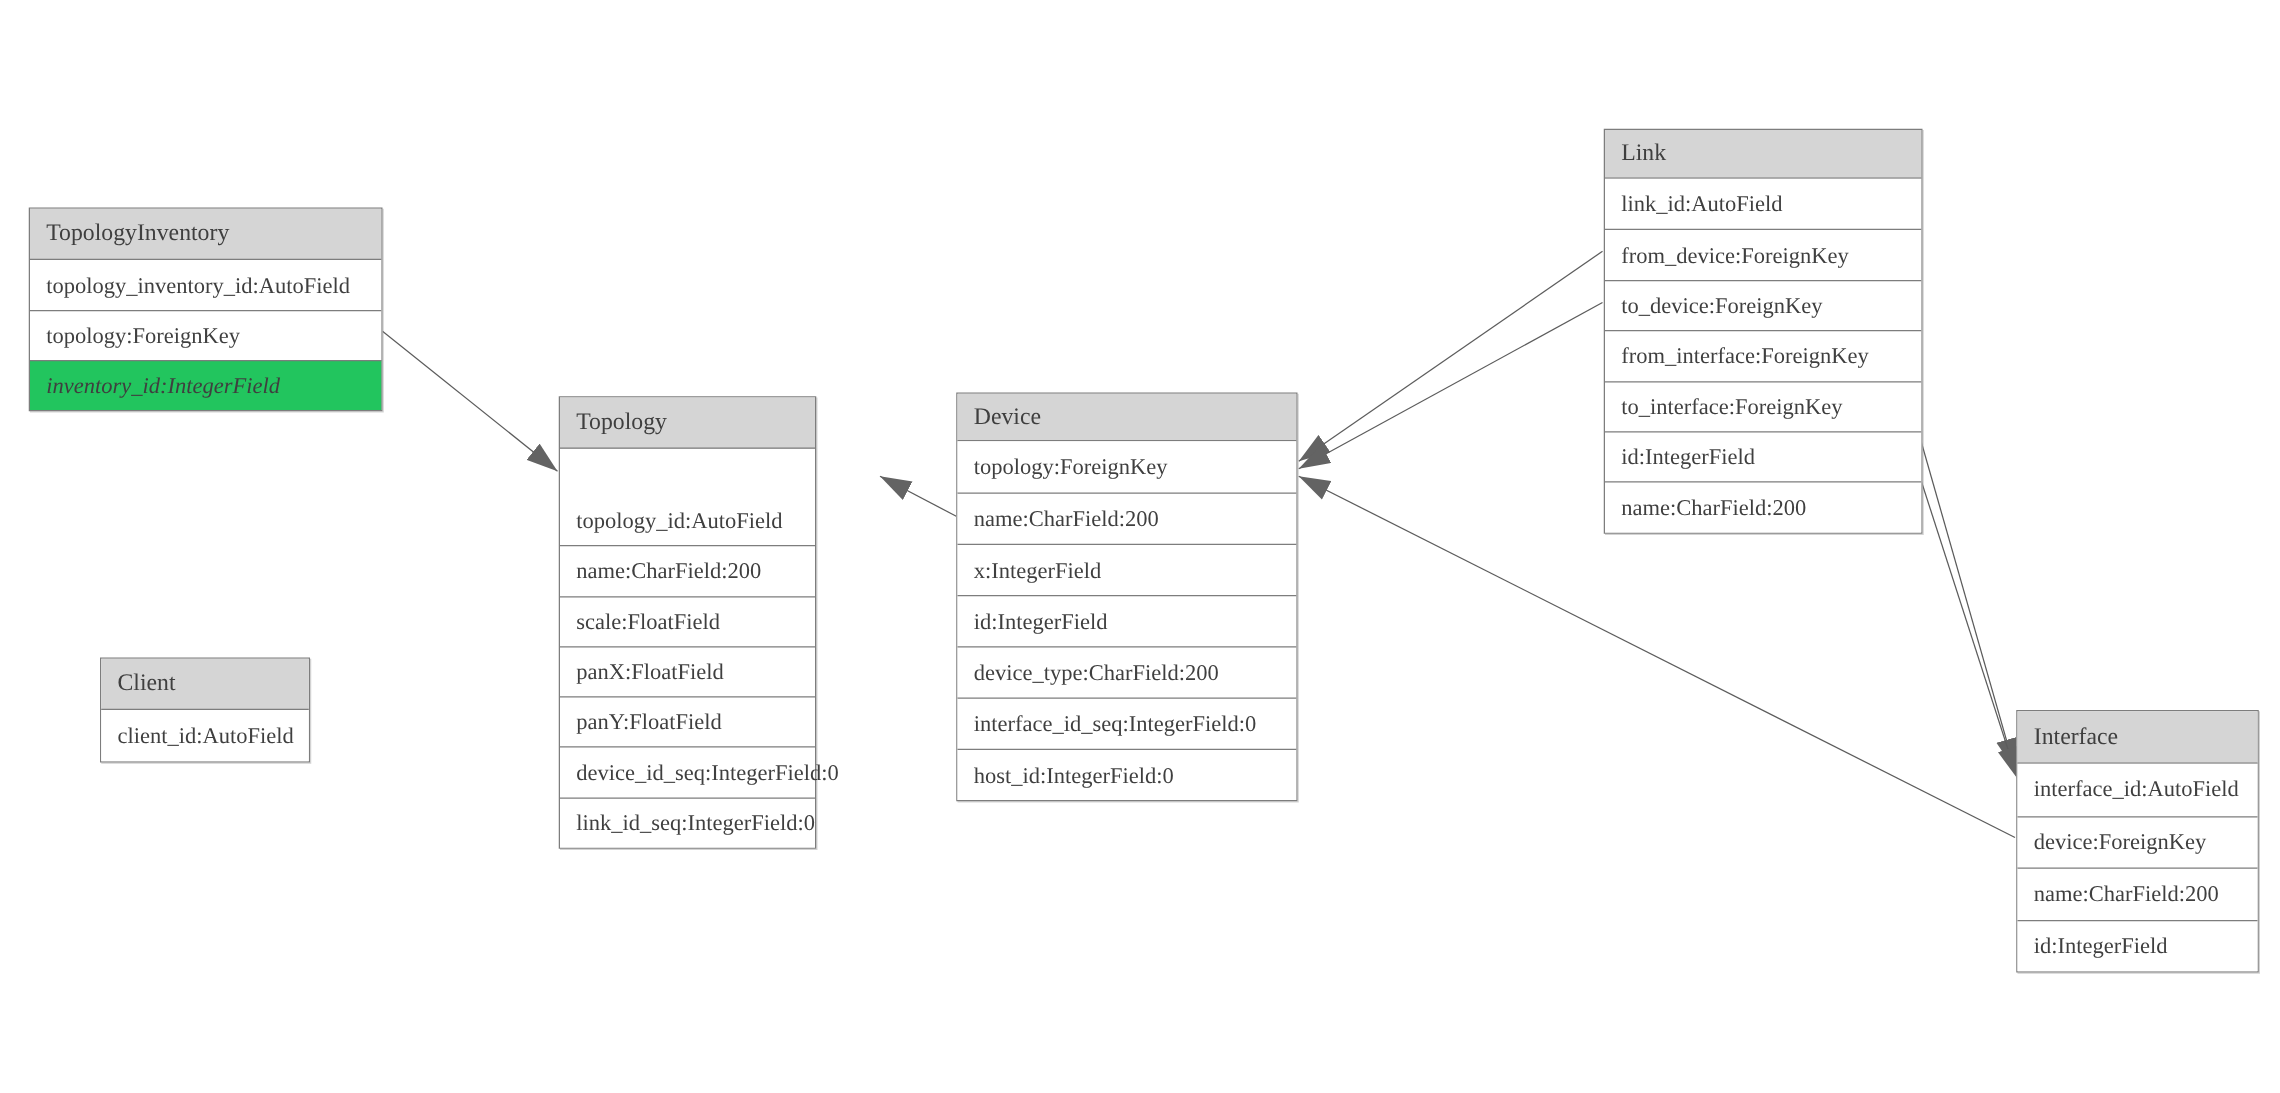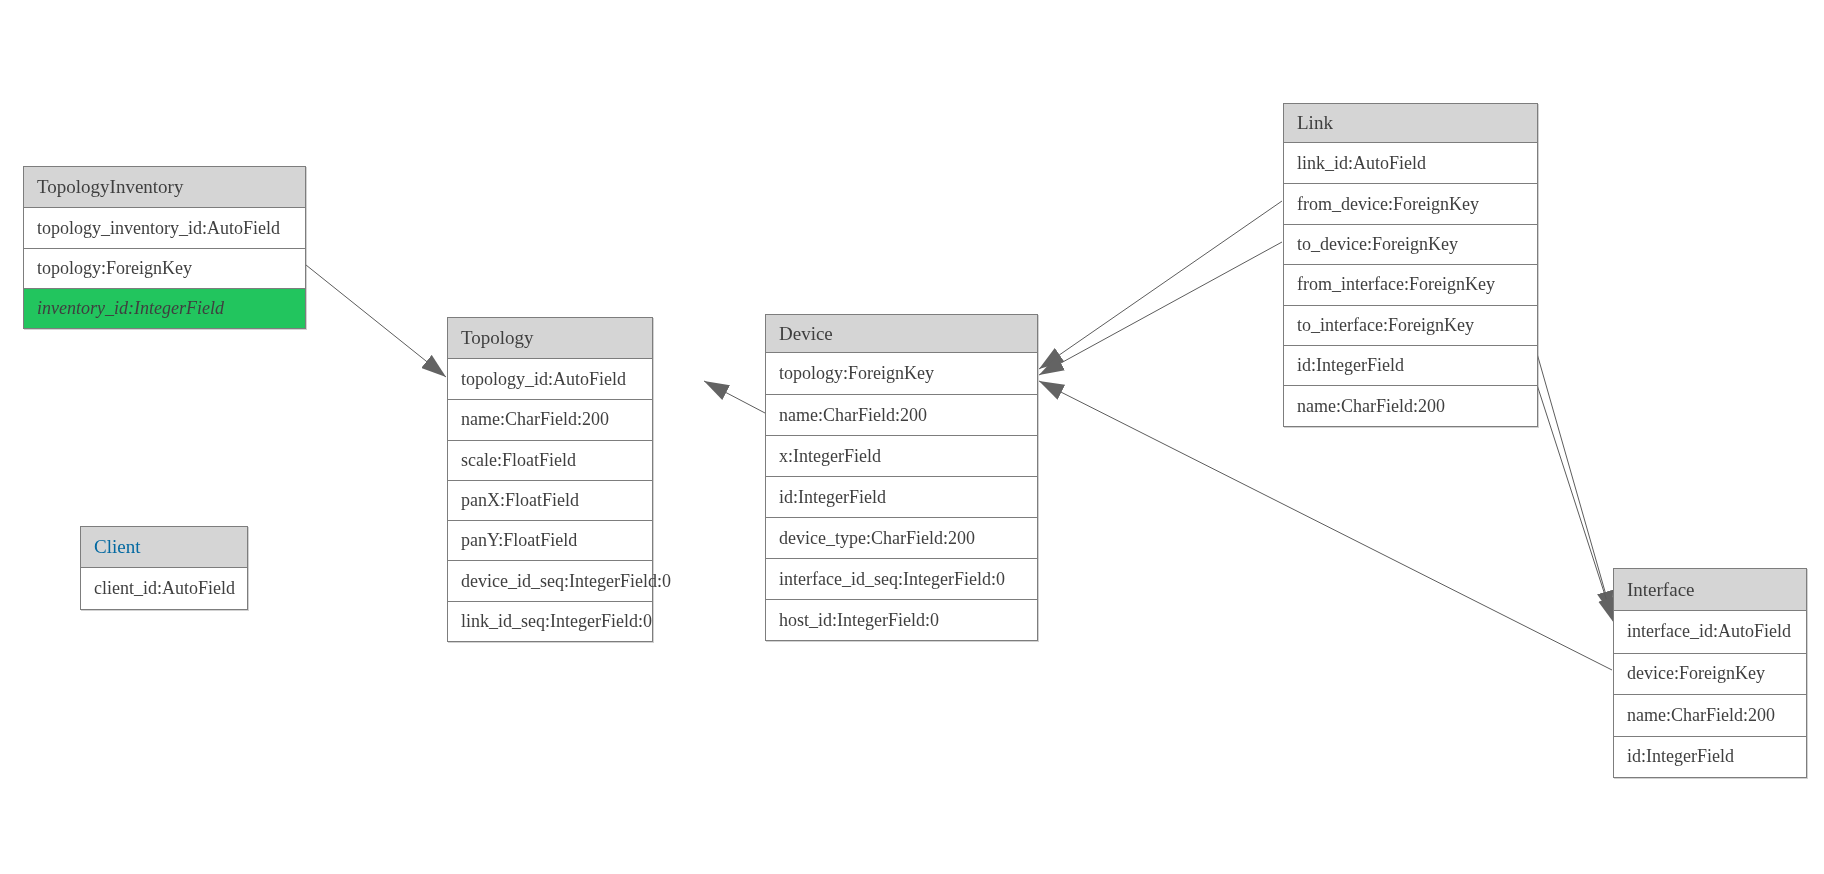--- a/index.html
+++ b/index.html
@@ -78,30 +78,30 @@
   </svg>
 
 <div class="entity" style="left: 23px; top: 166px; width: 283px; border-color: rgb(125, 125, 125);">
       <div class="entity-header" style="height: 41px; background: rgb(213, 213, 213); color: rgb(63, 63, 63); border-bottom-color: rgb(125, 125, 125);">TopologyInventory</div>
       <div class="entity-row" style="height: 40px; background: rgb(255, 255, 255); color: rgb(63, 63, 63); border-top-color: rgb(125, 125, 125);">topology_inventory_id:AutoField</div>
       <div class="entity-row" style="height: 40px; background: rgb(255, 255, 255); color: rgb(63, 63, 63); border-top-color: rgb(125, 125, 125);">topology:ForeignKey</div>
       <div class="entity-row" style="height: 40px; background: #22c55e; color: rgb(63, 63, 63); border-top-color: rgb(125, 125, 125); font-style: italic;">inventory_id:IntegerField</div>
     </div>
     <div class="entity" style="left: 447px; top: 317px; width: 206px; border-color: rgb(125, 125, 125);">
       <div class="entity-header" style="height: 41px; background: rgb(213, 213, 213); color: rgb(63, 63, 63); border-bottom-color: rgb(125, 125, 125);">Topology</div>
-      <div class="entity-row" style="height: 40.3px; background: rgb(255, 255, 255); color: rgb(63, 63, 63); border-top-color: rgb(125, 125, 125);">topology_id:AutoField</div>
+      <div class="entity-row" style="height: 40.3px; background: rgb(255, 255, 255); color: rgb(63, 63, 63); border-top-color: rgb(125, 125, 125); margin-top: 37px;">topology_id:AutoField</div>
       <div class="entity-row" style="height: 40.3px; background: rgb(255, 255, 255); color: rgb(63, 63, 63); border-top-color: rgb(125, 125, 125);">name:CharField:200</div>
       <div class="entity-row" style="height: 40.3px; background: rgb(255, 255, 255); color: rgb(63, 63, 63); border-top-color: rgb(125, 125, 125);">scale:FloatField</div>
       <div class="entity-row" style="height: 40.3px; background: rgb(255, 255, 255); color: rgb(63, 63, 63); border-top-color: rgb(125, 125, 125);">panX:FloatField</div>
       <div class="entity-row" style="height: 40.3px; background: rgb(255, 255, 255); color: rgb(63, 63, 63); border-top-color: rgb(125, 125, 125);">panY:FloatField</div>
       <div class="entity-row" style="height: 40.3px; background: rgb(255, 255, 255); color: rgb(63, 63, 63); border-top-color: rgb(125, 125, 125);">device_id_seq:IntegerField:0</div>
       <div class="entity-row" style="height: 40.3px; background: rgb(255, 255, 255); color: rgb(63, 63, 63); border-top-color: rgb(125, 125, 125);">link_id_seq:IntegerField:0</div>
     </div>
     <div class="entity" style="left: 80px; top: 526px; width: 168px; border-color: rgb(125, 125, 125);">
-      <div class="entity-header" style="height: 41px; background: rgb(213, 213, 213); color: #0369a1; border-bottom-color: rgb(125, 125, 125);">Client</div>
+      <div class="entity-header" style="height: 41px; background: rgb(213, 213, 213); color: #404040; border-bottom-color: rgb(125, 125, 125);">Client</div>
       <div class="entity-row" style="height: 41px; background: rgb(255, 255, 255); color: rgb(63, 63, 63); border-top-color: rgb(125, 125, 125);">client_id:AutoField</div>
     </div>
     <div class="entity" style="left: 765px; top: 314px; width: 273px; border-color: rgb(125, 125, 125); text-align: center;">
       <div class="entity-header" style="height: 38px; background: rgb(213, 213, 213); color: rgb(63, 63, 63); border-bottom-color: rgb(125, 125, 125);">Device</div>
       <div class="entity-row" style="height: 41px; background: rgb(255, 255, 255); color: rgb(63, 63, 63); border-top-color: rgb(125, 125, 125);">topology:ForeignKey</div>
       <div class="entity-row" style="height: 41px; background: rgb(255, 255, 255); color: rgb(63, 63, 63); border-top-color: rgb(125, 125, 125);">name:CharField:200</div>
       <div class="entity-row" style="height: 41px; background: rgb(255, 255, 255); color: rgb(63, 63, 63); border-top-color: rgb(125, 125, 125);">x:IntegerField</div>
       <div class="entity-row" style="height: 41px; background: rgb(255, 255, 255); color: rgb(63, 63, 63); border-top-color: rgb(125, 125, 125);">id:IntegerField</div>
       <div class="entity-row" style="height: 41px; background: rgb(255, 255, 255); color: rgb(63, 63, 63); border-top-color: rgb(125, 125, 125);">device_type:CharField:200</div>
       <div class="entity-row" style="height: 41px; background: rgb(255, 255, 255); color: rgb(63, 63, 63); border-top-color: rgb(125, 125, 125);">interface_id_seq:IntegerField:0</div>

